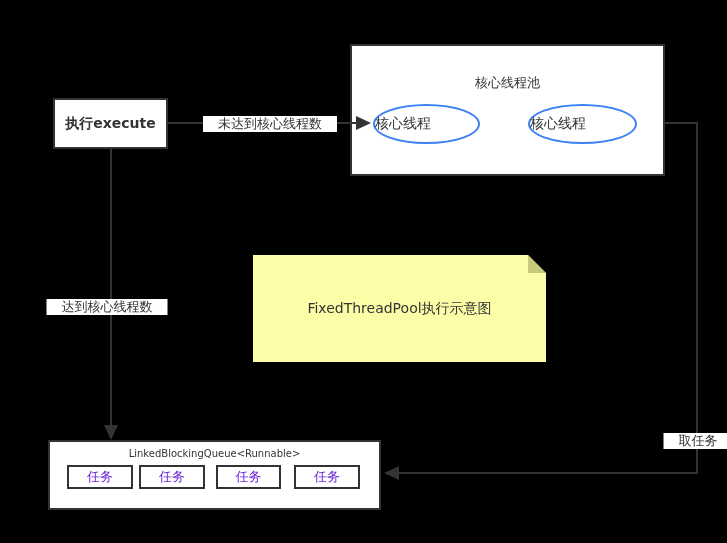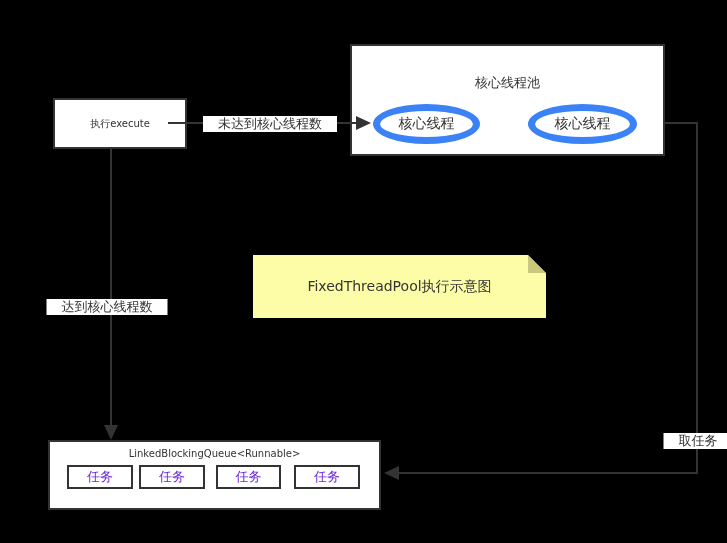--- a/index.html
+++ b/index.html
@@ -20,55 +20,56 @@
   .node {
     position: absolute;
     background: #ffffff;
     border: 2px solid #333333;
     box-sizing: border-box;
     color: #333333;
   }
   
   .execute {
     left: 53px; top: 98px;
-    width: 134px; height: 51px;
+    width: 115px; height: 51px;
     display: flex; align-items: center; justify-content: center;
-    font-size: 10px;
+    font-size: 14px;
+    font-weight: bold;
   }
   
   .pool {
     left: 350px; top: 44px;
-    width: 315px; height: 112px;
+    width: 315px; height: 132px;
   }
   .pool-title {
     position: absolute;
     left: 0; right: 0; top: 28px;
     text-align: center;
     font-size: 13px;
     color: #333333;
   }
   .ellipse {
     position: absolute;
     top: 58px;
     height: 40px;
     background: #ffffff;
-    border: 7px solid #3b82f6;
+    border: 2px solid #3b82f6;
     border-radius: 50%;
     box-sizing: border-box;
-    display: flex; align-items: center; justify-content: center;
+    display: flex; align-items: center; 
     font-size: 14px;
     color: #333333;
   }
   .ellipse.e1 { left: 21px;  width: 107px; }
   .ellipse.e2 { left: 176px; width: 109px; }
   
   .note {
     position: absolute;
     left: 253px; top: 255px;
-    width: 293px; height: 63px;
+    width: 293px; height: 107px;
     background: #fdfda8;
     clip-path: polygon(0 0, calc(100% - 18px) 0, 100% 18px, 100% 100%, 0 100%);
     display: flex; align-items: center; justify-content: center;
     font-size: 14px;
     color: #333333;
   }
   .note-fold {
     position: absolute;
     top: 0; right: 0;
     width: 18px; height: 18px;

